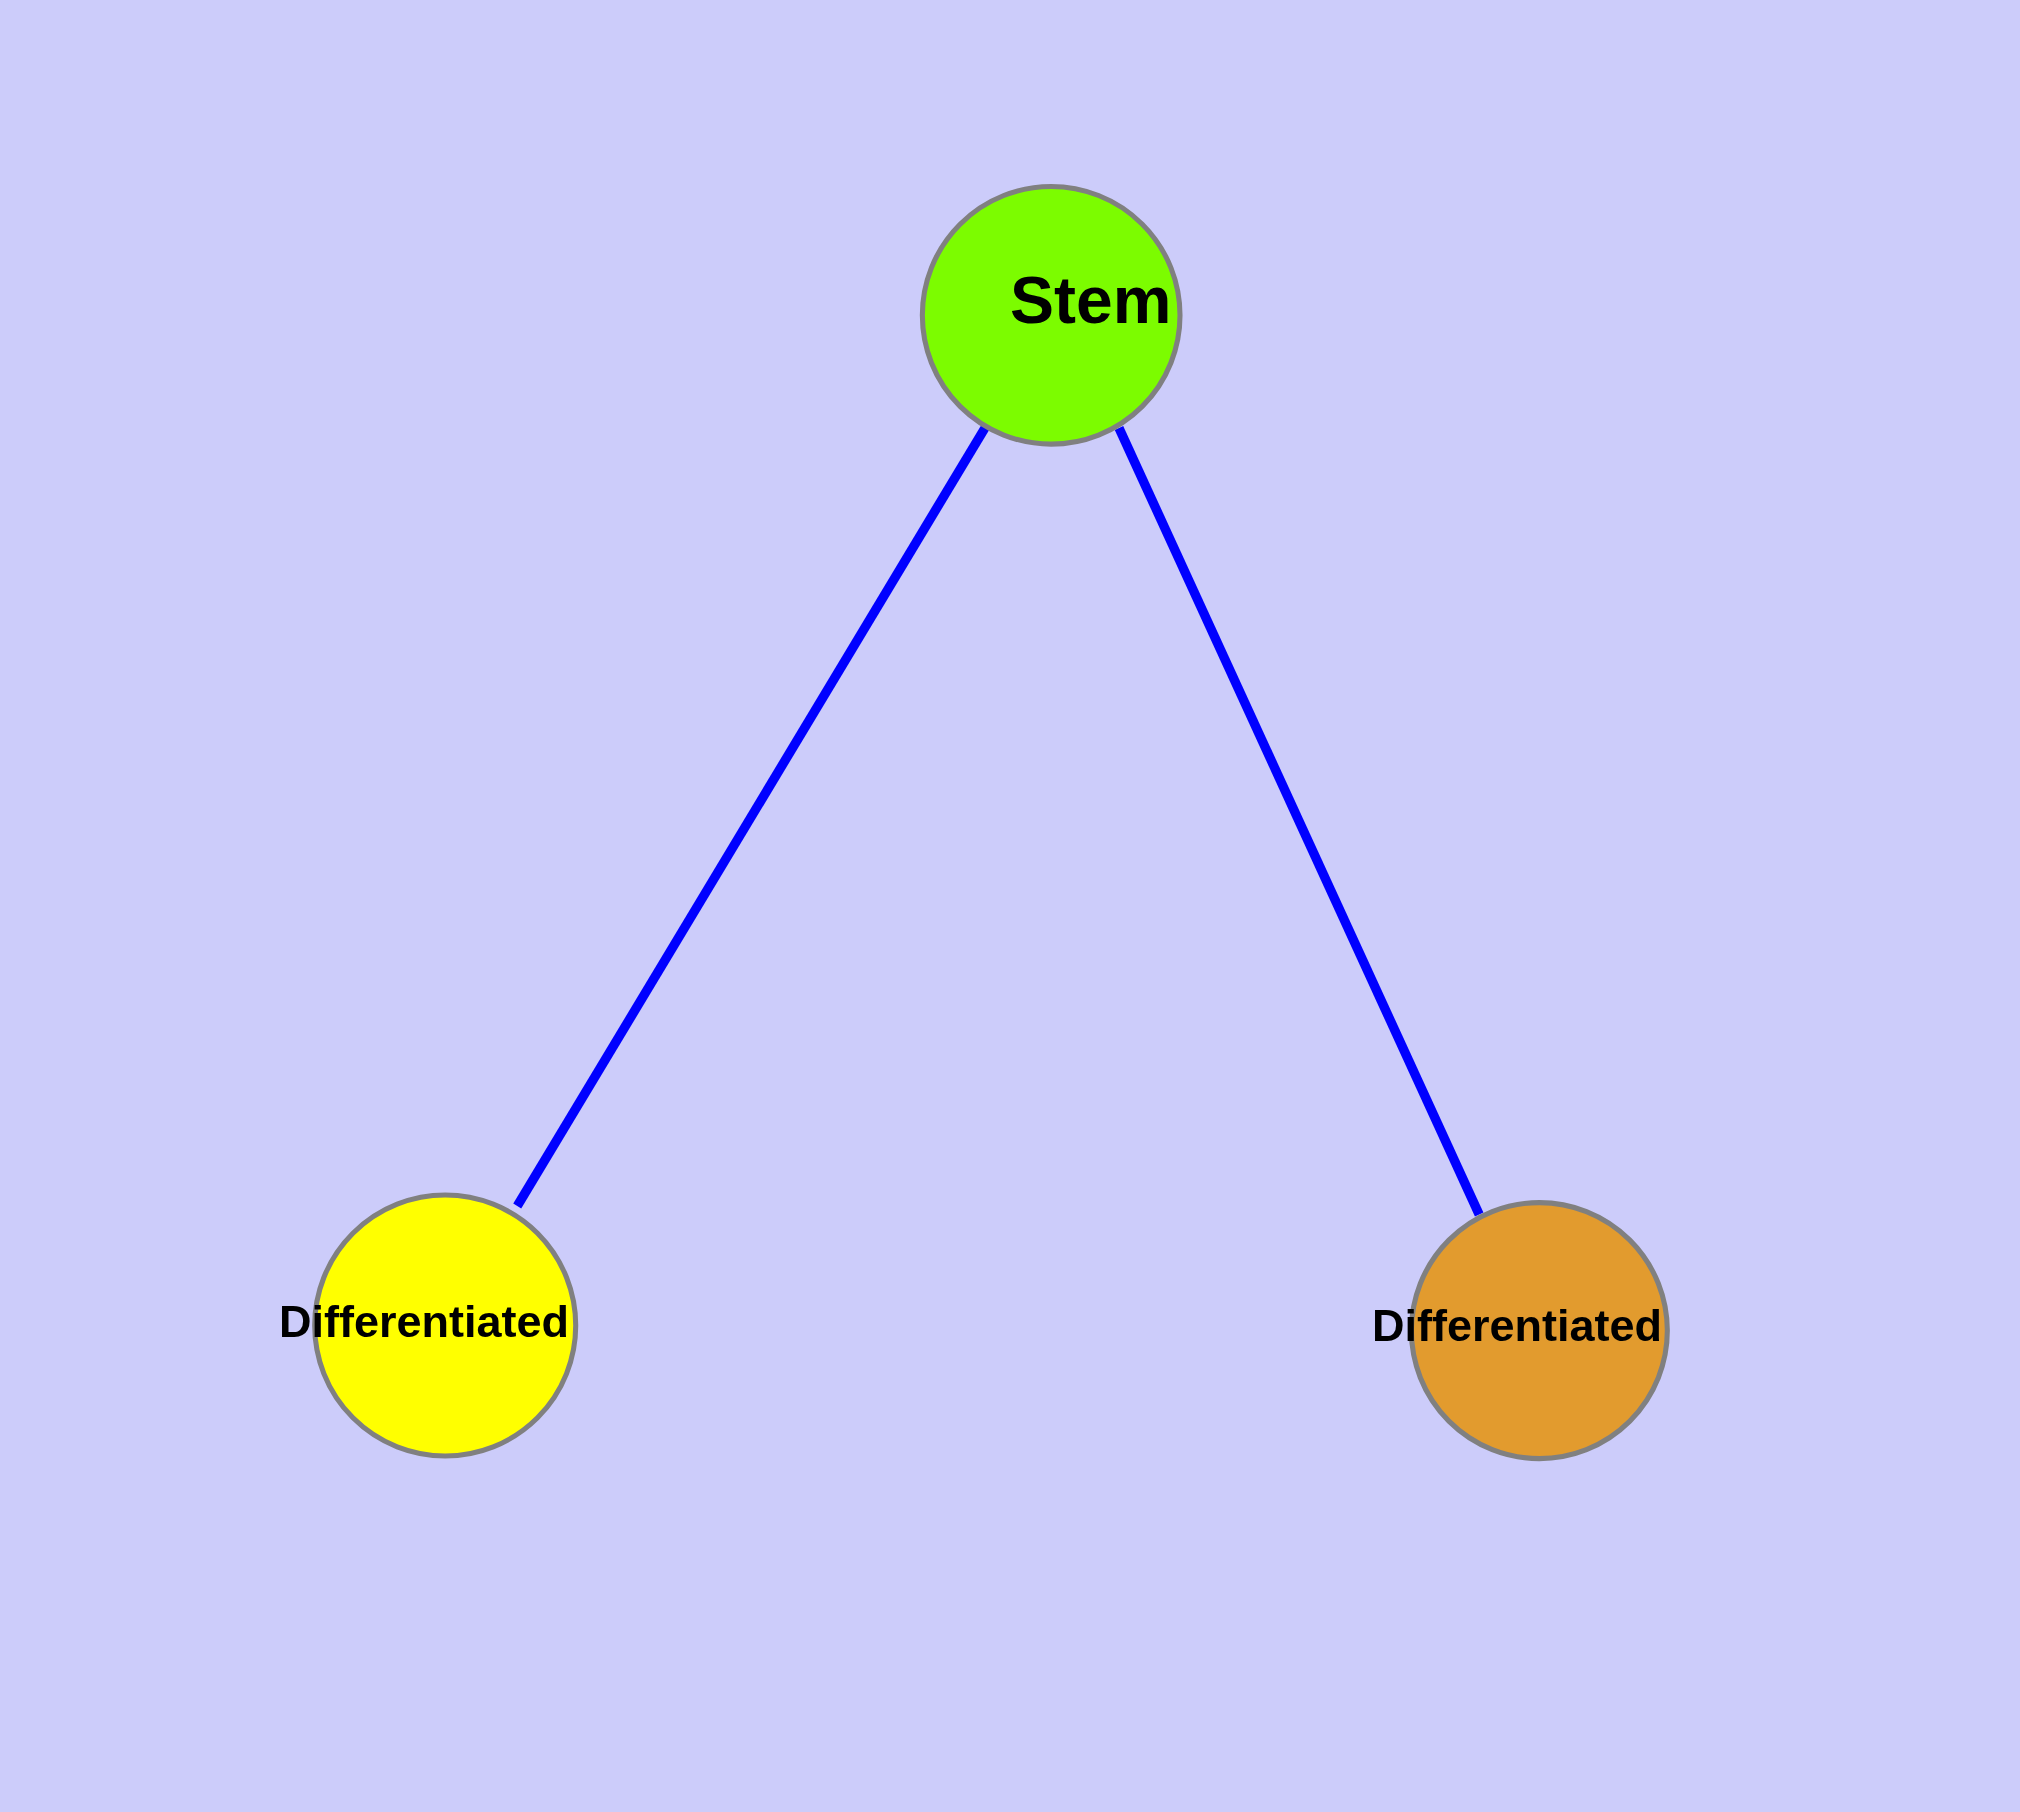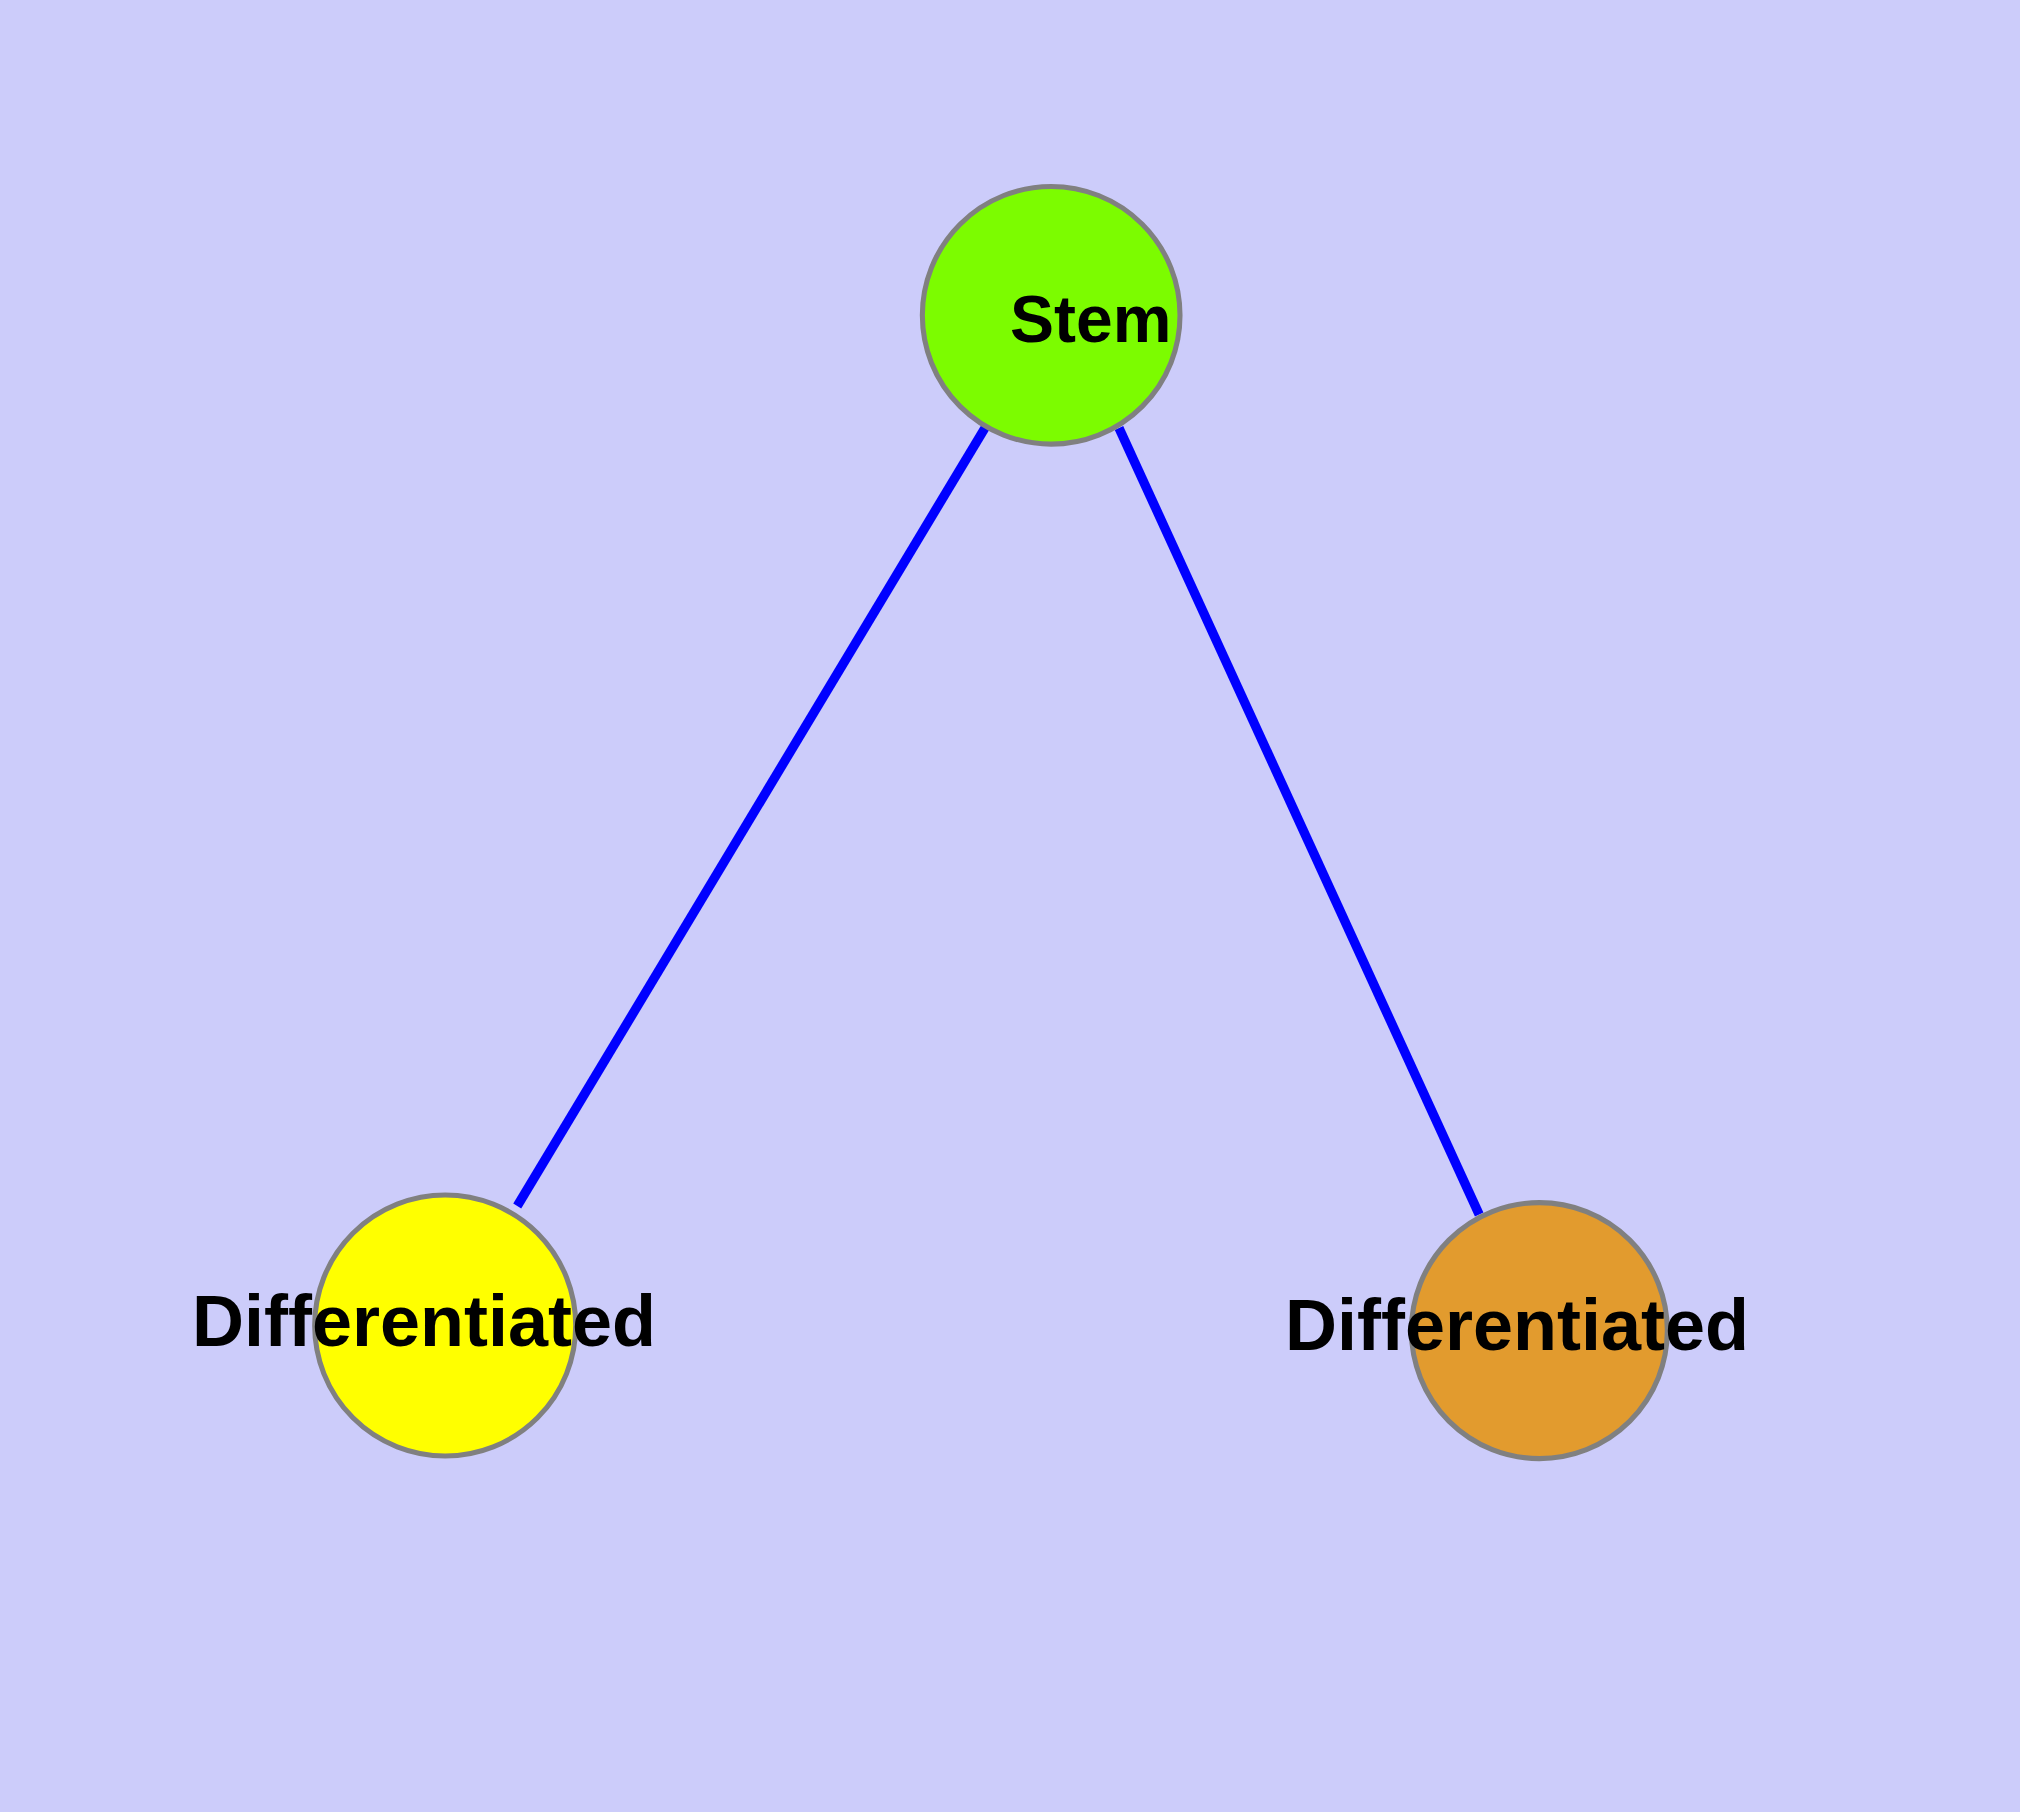--- a/index.html
+++ b/index.html
@@ -32,21 +32,21 @@
     font-family: "Liberation Sans", "DejaVu Sans", sans-serif;
     line-height: 1.12;
     white-space: pre;
     pointer-events: none;
     transform: translate(-50%, -50%);
   }
   .node-label.big {
     font-size: 66px;
   }
   .node-label.two-line {
-    font-size: 72px;
+    font-size: 45px;
   }
 </style>
 </head>
 <body>
 
 <div id="canvas" style="width: 2021px; height: 1812px; background: rgb(204, 204, 250);">
 
   <svg id="graph-svg" viewBox="0 0 2384 2138" xmlns="http://www.w3.org/2000/svg" style="width: 2021px; height: 1812px;">
 
     <g>
@@ -54,21 +54,21 @@
       <line class="graph-edge" stroke-linecap="butt" x1="1320" y1="505" x2="1745" y2="1433" stroke="#0000ff" stroke-width="11"></line>
     </g>
 
     <g>
       <circle class="graph-node" cx="1240" cy="372" r="152" fill="#7cfc00" stroke="#808080" stroke-width="6"></circle>
       <circle class="graph-node" cx="525" cy="1564" r="154" fill="#ffff00" stroke="#808080" stroke-width="6"></circle>
       <circle class="graph-node" cx="1816" cy="1570" r="151" fill="#e29b2e" stroke="#808080" stroke-width="6"></circle>
     </g>
   </svg>
 
-  <div class="node-label big" id="label-stem" style="left: 1054px; top: 320px; color: rgb(0, 0, 0);">
+  <div class="node-label big" id="label-stem" style="left: 1054px; top: 301px; color: rgb(0, 0, 0);">
     <span>Stem</span>
   </div>
 
   <div class="node-label two-line" id="label-diff-a" style="left: 424px; top: 1322px; color: rgb(0, 0, 0);">
     <div>Differentiated</div>
   </div>
 
   <div class="node-label two-line" id="label-diff-b" style="left: 1517px; top: 1326px; color: rgb(0, 0, 0);">
     <div>Differentiated</div>
   </div>

